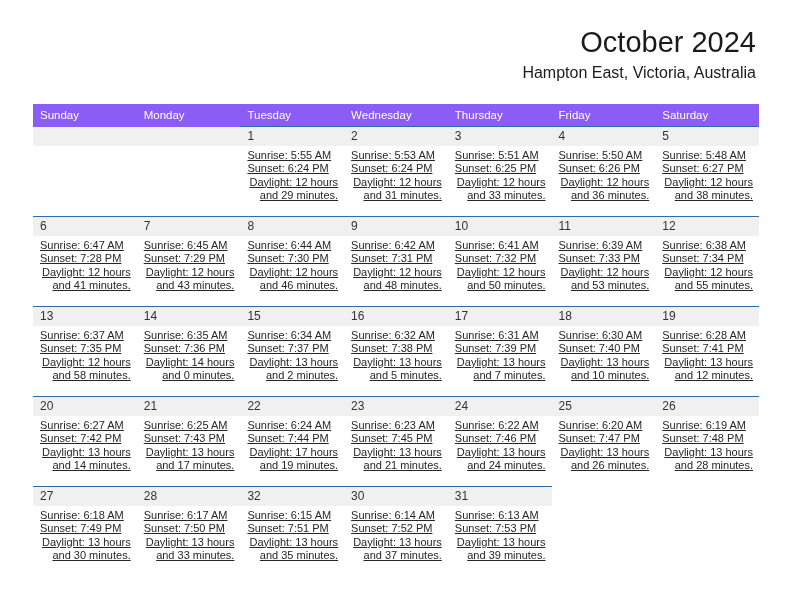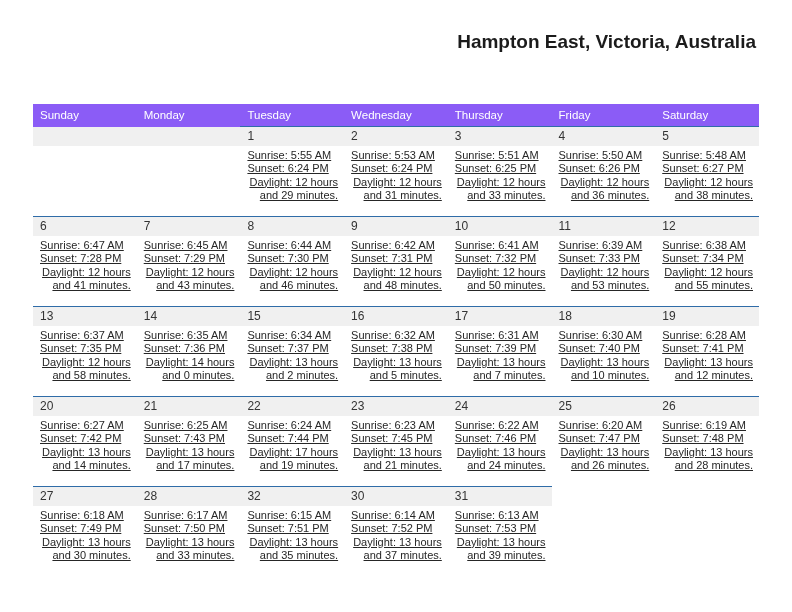--- a/index.html
+++ b/index.html
@@ -71,25 +71,25 @@
     text-align: right;
   }
   .cal-title {
     font-size: 29px;
     color: #1b1b1b;
     line-height: 1.12;
     font-weight: normal;
     margin: 0;
   }
   .cal-sub {
-    font-size: 19px;
+    font-size: 16px;
     color: #1b1b1b;
     margin: 6px 0 0 0;
     line-height: 1.1;
-    font-weight: bold;
+    font-weight: normal;
   }
 
   
   .cal-wrap {
     position: absolute;
     left: 33px;
     top: 104px;
     width: 726px;
   }
   table.calendar {
@@ -152,20 +152,21 @@
 </style>
 </head>
 <body>
 
 <div class="page">
 
   <div class="top">
 
 
     <div class="titles">
+      <h1 class="cal-title">October 2024</h1>
       <h2 class="cal-sub">Hampton East, Victoria, Australia</h2>
     </div>
 
   </div>
 
   <div class="cal-wrap">
     <table class="calendar">
       <colgroup>
         <col>
           <col>

